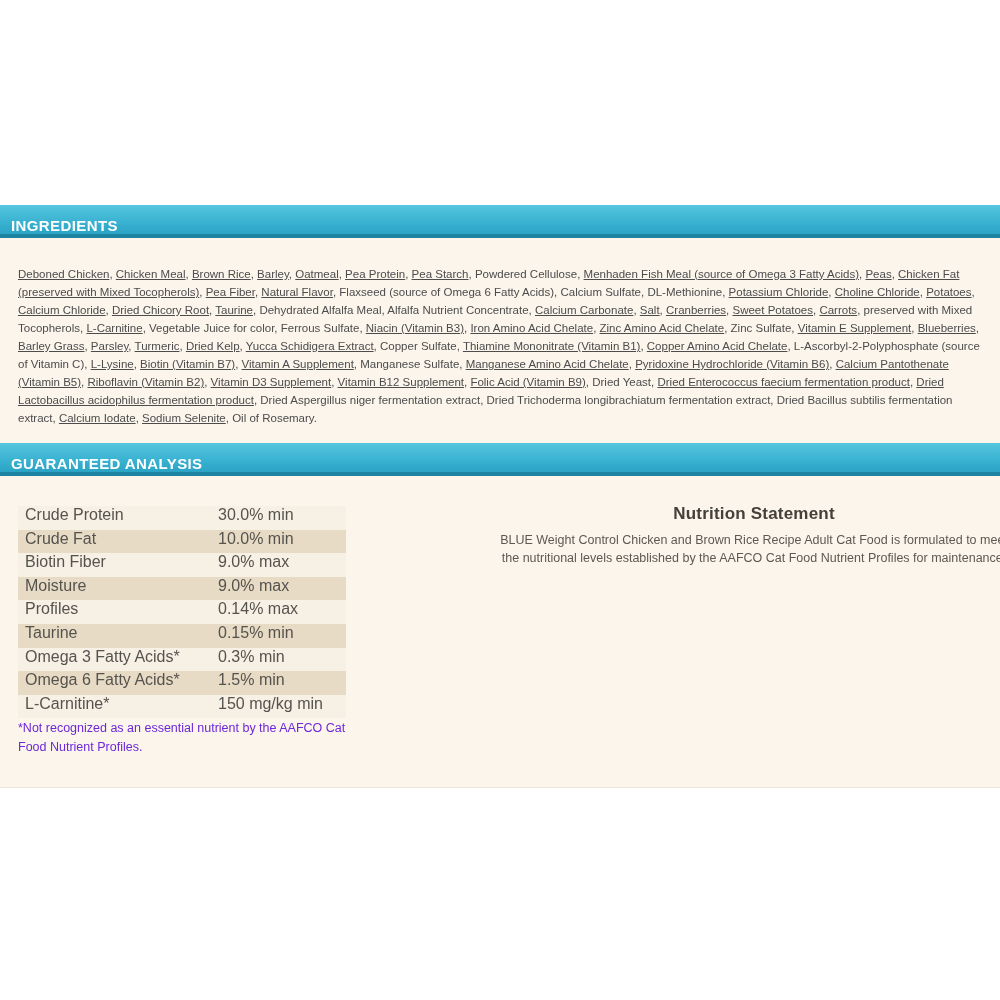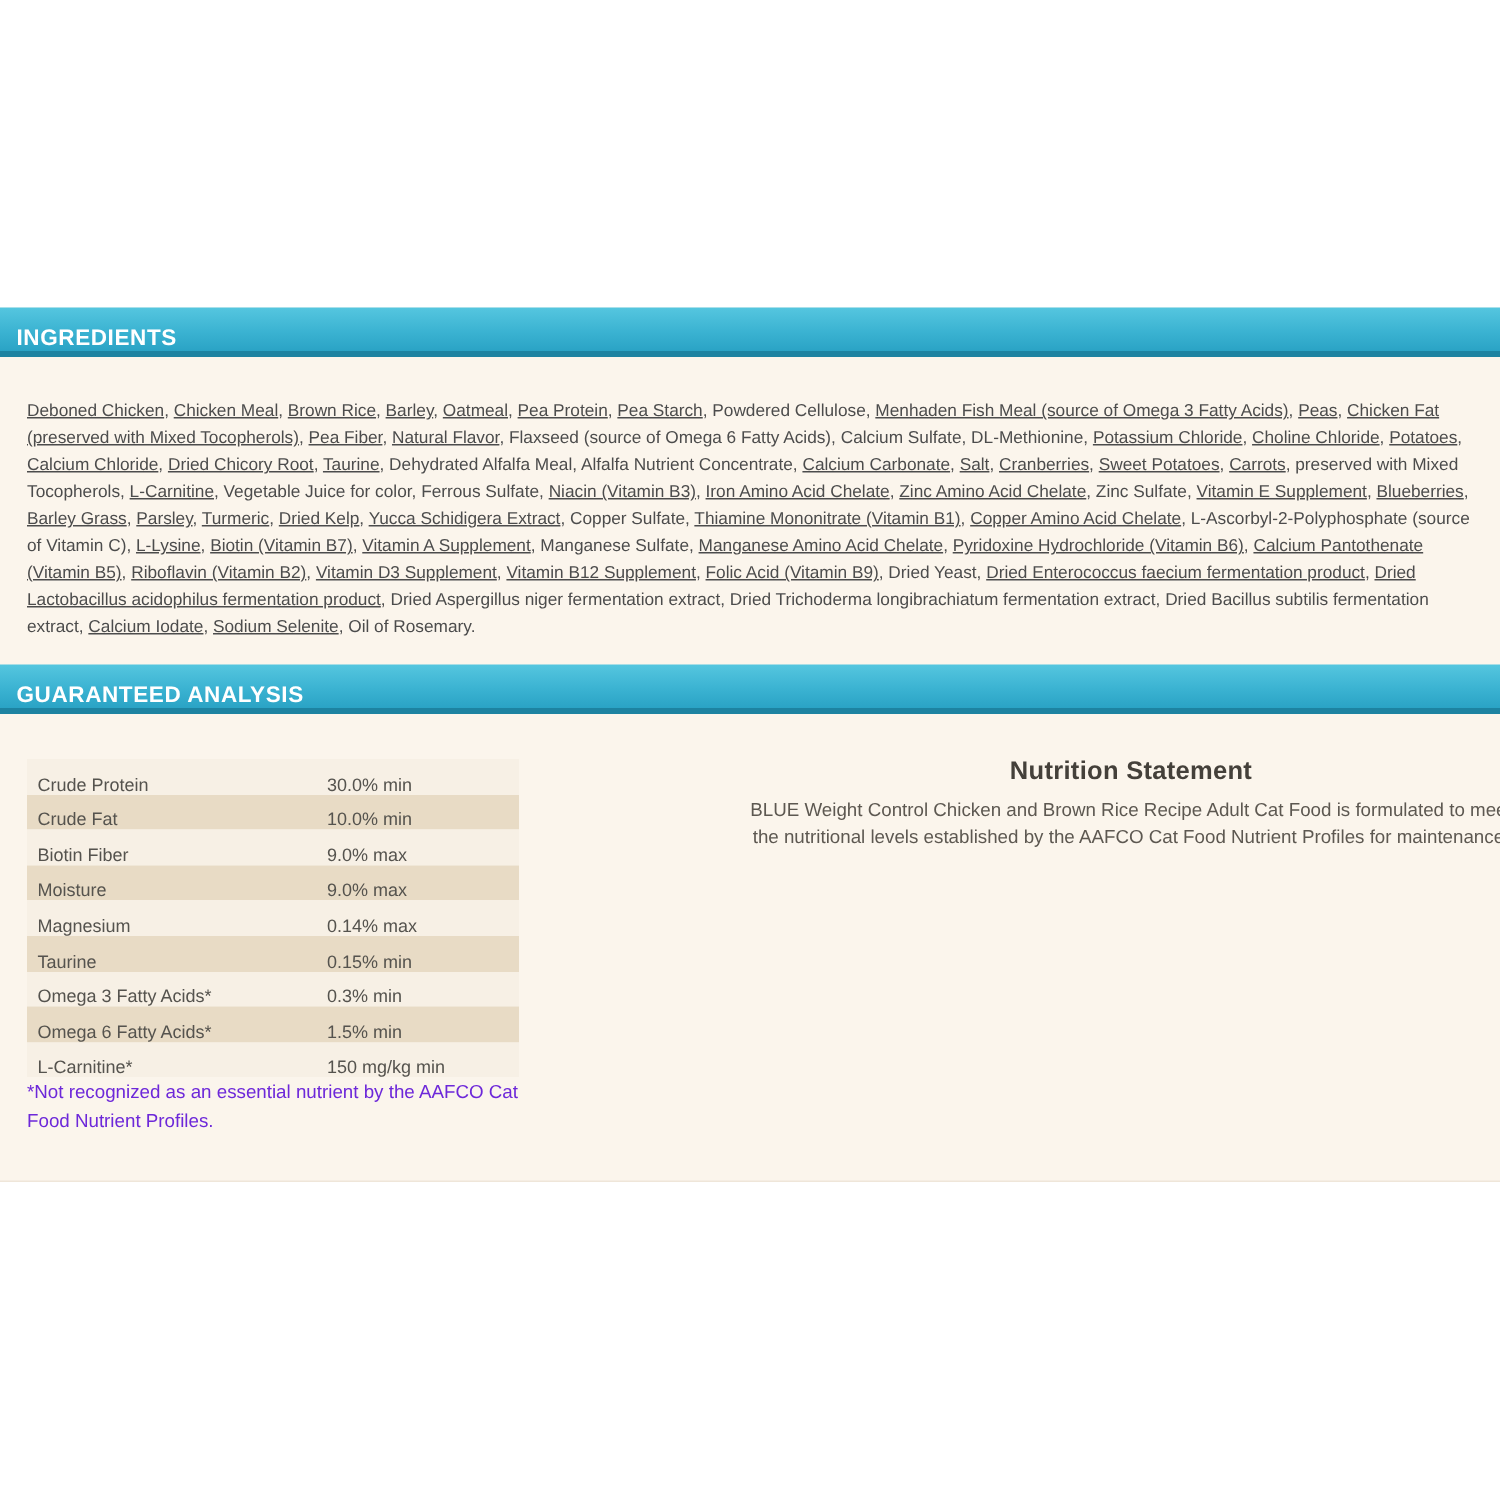--- a/index.html
+++ b/index.html
@@ -25,22 +25,22 @@
   .banner-analysis { top:238px; }
   .ingredients-text {
     position:absolute; top:60px; left:18px; width:966px;
     font-size:11.5px; line-height:18px; color:#4c4c4c;
   }
   .ing-link { text-decoration:underline; cursor:pointer;text-align:right; }
   .analysis-table {
     position:absolute; top:301px; left:18px; width:328px;
   }
   .arow {
-    position:relative; height:23.6px; display:flex; align-items:flex-end;
-    background:#f7f0e5; font-size:12px; color:#55534e;
+    position:relative; height:23.6px; display:flex; align-items:flex-start;
+    background:#f7f0e5; font-size:16px; color:#55534e;
   }
   .arow.alt { background:#e8dbc5; }
   .arow .alabel { padding-left:7px; }
   .arow .avalue { position:absolute; left:200px; }
   .footnote {
     position:absolute; top:514px; left:18px; width:332px;
     font-size:12.5px; line-height:18.5px; color:#6d28d9;
   }
   .statement {
     position:absolute; top:299px; left:492px; width:524px; text-align:center;
@@ -80,21 +80,21 @@
         </div>
         <div class="arow">
           <span class="alabel">Biotin Fiber</span>
           <span class="avalue">9.0% max</span>
         </div>
         <div class="arow alt">
           <span class="alabel">Moisture</span>
           <span class="avalue">9.0% max</span>
         </div>
         <div class="arow">
-          <span class="alabel">Magnesium</span>
+          <span class="alabel">Profiles</span>
           <span class="avalue">0.14% max</span>
         </div>
         <div class="arow alt">
           <span class="alabel">Taurine</span>
           <span class="avalue">0.15% min</span>
         </div>
         <div class="arow">
           <span class="alabel">Omega 3 Fatty Acids*</span>
           <span class="avalue">0.3% min</span>
         </div>

